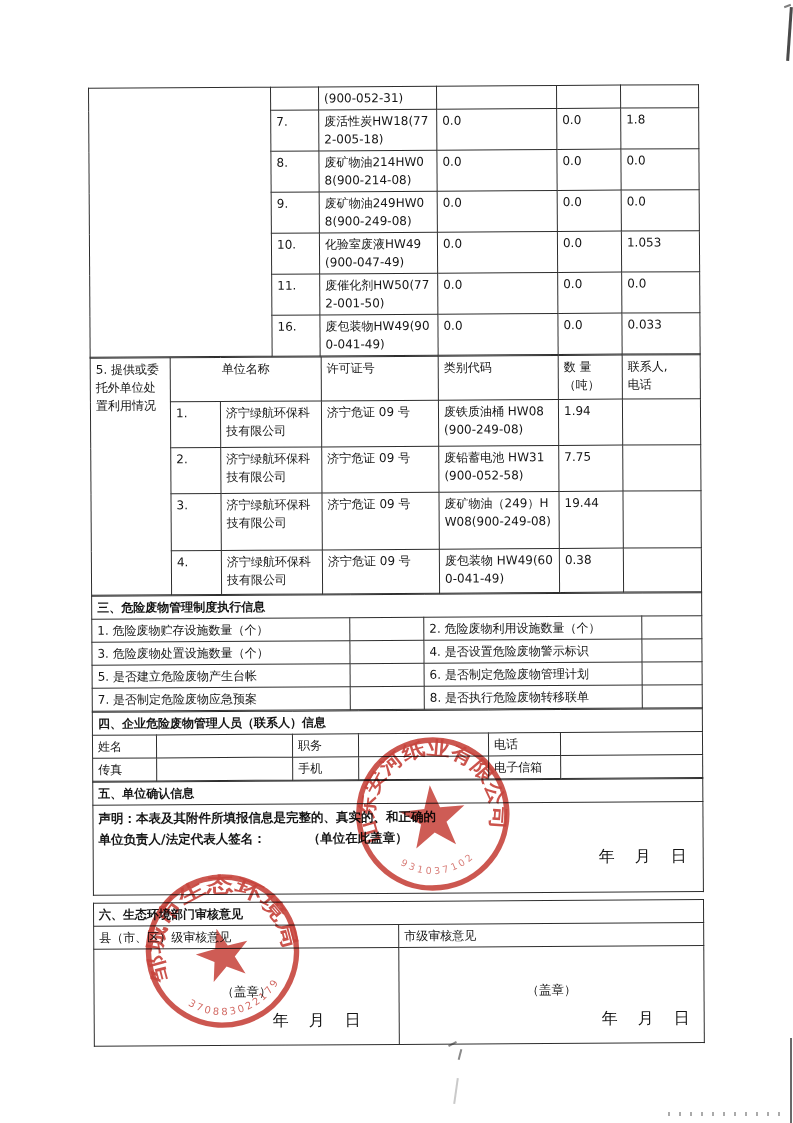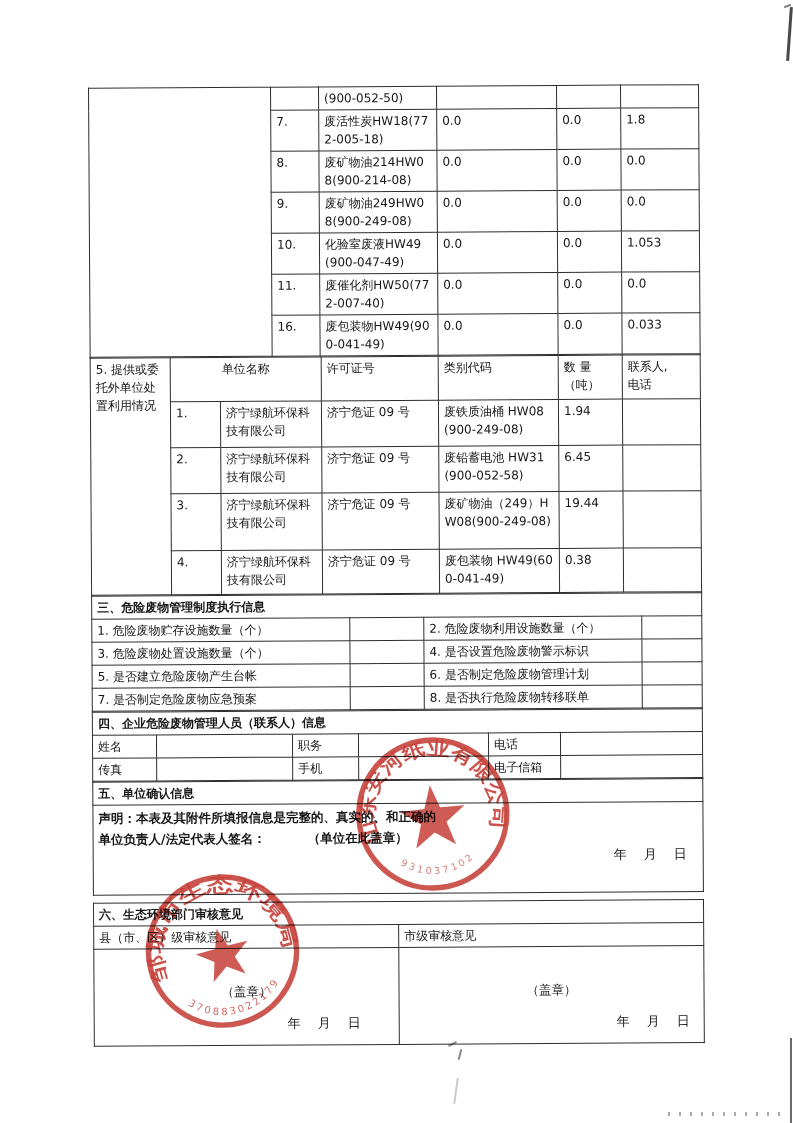--- a/index.html
+++ b/index.html
@@ -19,21 +19,21 @@
   tr.h21{height:21px}tr.h20{height:20px}tr.h22{height:22px}tr.h41{height:41px}
   tr.h44{height:44px}tr.h46{height:46px}tr.h57{height:57px}tr.h90{height:90px}tr.h97{height:97px}
   td.title{font-weight:bold;font-size:13px;padding:2px 6px;line-height:1.45;}
   td.no{padding-left:10px;}
   td.val{padding:3px 8px;}
   td.hdr{padding-top:4px;}
   td.ctr{text-align:center;margin-left:16px;}
   td.declbox{position:relative;padding:5px 10px;}
   .decl1,.decl2{font-weight:600;font-size:12.5px;line-height:1.7;}
   .sealnote{margin-left:42px;font-weight:600;}
-  .date{font-size:13px;letter-spacing:2px;white-space:pre;font-family:Liberation Serif, serif;}
+  .date{font-size:16px;letter-spacing:2px;white-space:pre;font-family:Liberation Serif, serif;}
   .s5c-date{position:absolute;right:14px;top:42px;}
   td.stampcell{position:relative;}
   .gz{position:absolute;left:0;right:0;top:34px;text-align:center;font-size:12.5px;}
   .cell-date-l{position:absolute;right:36px;bottom:12px;}
   .cell-date-r{position:absolute;right:12px;bottom:12px;}
   .gap{height:7px;}
   
   .stamp{position:absolute;mix-blend-mode:multiply;opacity:.92;pointer-events:none;}
   .stamp svg{overflow:visible;}
   .stamp-company{left:352px;top:733px;transform:rotate(-6deg);}
@@ -61,21 +61,21 @@
           <col style="width:48px">
           <col style="width:118px">
           <col style="width:120px">
           <col style="width:64px">
           <col style="width:78px">
         </colgroup>
       <tbody>
           <tr class="h21">
         <td rowspan="7"></td>
         <td></td>
-        <td>(900-052-50)</td>
+        <td>(900-052-31)</td>
         <td></td>
         <td></td>
         <td></td>
       </tr>
       <tr class="h41">
         <td class="no">7.</td>
         <td>废活性炭HW18(772-005-18)</td>
         <td class="val">0.0</td>
         <td class="val">0.0</td>
         <td class="val">1.8</td>
@@ -96,21 +96,21 @@
       </tr>
       <tr class="h41">
         <td class="no">10.</td>
         <td>化验室废液HW49(900-047-49)</td>
         <td class="val">0.0</td>
         <td class="val">0.0</td>
         <td class="val">1.053</td>
       </tr>
       <tr class="h41">
         <td class="no">11.</td>
-        <td>废催化剂HW50(772-007-40)</td>
+        <td>废催化剂HW50(772-001-50)</td>
         <td class="val">0.0</td>
         <td class="val">0.0</td>
         <td class="val">0.0</td>
       </tr>
       <tr class="h41">
         <td class="no">16.</td>
         <td>废包装物HW49(900-041-49)</td>
         <td class="val">0.0</td>
         <td class="val">0.0</td>
         <td class="val">0.033</td>
@@ -149,21 +149,21 @@
         <td>济宁危证 09 号</td>
         <td>废铁质油桶 HW08 (900-249-08)</td>
         <td class="val">1.94</td>
         <td></td>
       </tr>
       <tr class="h46">
         <td class="no">2.</td>
         <td>济宁绿航环保科技有限公司</td>
         <td>济宁危证 09 号</td>
         <td>废铅蓄电池 HW31 (900-052-58)</td>
-        <td class="val">6.45</td>
+        <td class="val">7.75</td>
         <td></td>
       </tr>
       <tr class="h57">
         <td class="no">3.</td>
         <td>济宁绿航环保科技有限公司</td>
         <td>济宁危证 09 号</td>
         <td>废矿物油（249）HW08(900-249-08)</td>
         <td class="val">19.44</td>
         <td></td>
       </tr>

